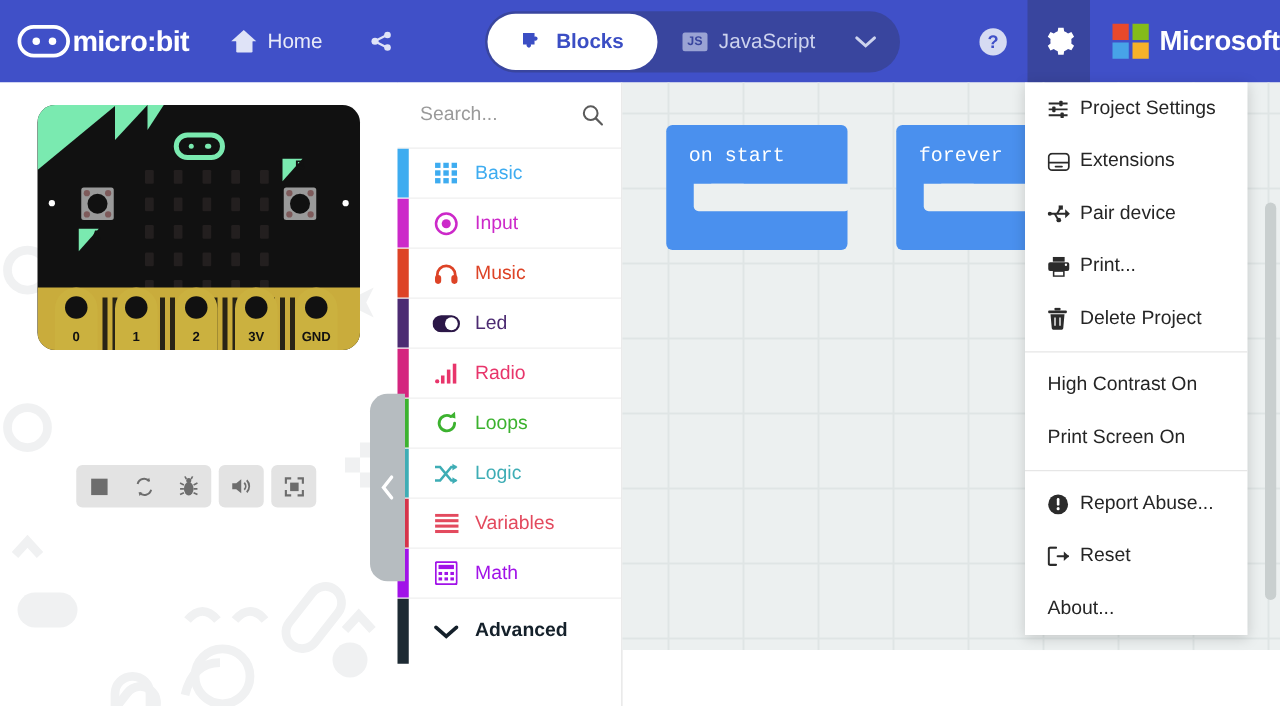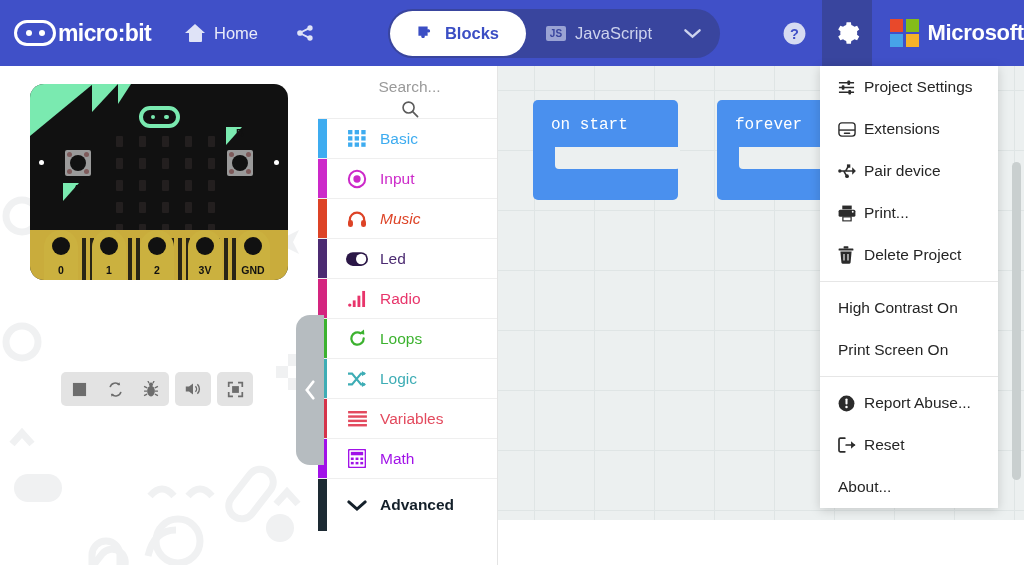--- a/index.html
+++ b/index.html
@@ -87,22 +87,22 @@
   .stbtn { width:36px; height:34px; display:flex; align-items:center; justify-content:center; cursor:pointer; }
 
   
   .collapse { position:absolute; left:296px; top:315px; width:28px; height:150px;
               background:#b6bcc0; border-radius:14px 0 0 14px; display:flex;
               align-items:center; justify-content:center; cursor:pointer; z-index:6; }
 
   
   .toolbox { position:absolute; left:318px; top:66px; width:180px; height:499px;
              background:#fff; border-right:1px solid #e4e4e4; }
-  .search-row { height:53px; display:flex; align-items:center; padding:12px 14px 0 18px;
-                border-bottom:1px solid #eee; cursor:text;flex-direction:column; }
+  .search-row { height:53px; display:flex; align-items:center; padding:0 14px 0 18px;
+                border-bottom:1px solid #eee; cursor:text; }
   .search-row span { flex:1; color:#9a9a9a; font-size:15.5px; }
   .cat { position:relative; height:40px; display:flex; align-items:center;
          border-bottom:1px solid #efefef; cursor:pointer; }
   .cat .bar { position:absolute; left:0; top:0; width:9px; height:100%; }
   .cat .ci { width:30px; margin-left:24px; display:flex; align-items:center; justify-content:center; }
   .cat .cl { font-size:15.5px; margin-left:8px; }
   .adv { height:52px; border-bottom:none; }
 
   
   .ws { position:absolute; left:498px; top:66px; width:526px; height:454px;
@@ -439,21 +439,21 @@
 
     <div class="cat">
       <i class="bar" style="background:#dd4326;"></i>
       <span class="ci">
         <svg width="20" height="18" viewBox="0 0 22 20">
           <path d="M3 14v-3a8 8 0 0116 0v3" stroke="#dd4326" stroke-width="2.4" fill="none"></path>
           <rect x="1" y="11" width="5.5" height="8" rx="2.7" fill="#dd4326"></rect>
           <rect x="15.5" y="11" width="5.5" height="8" rx="2.7" fill="#dd4326"></rect>
           </svg>
         </span>
-      <span class="cl" style="color:#dd4326;font-style:italic;">Music</span>
+      <span class="cl" style="color:#dd4326;">Music</span>
     </div>
 
     <div class="cat">
       <i class="bar" style="background:#4c2b72;"></i>
       <span class="ci">
         <svg width="22" height="14" viewBox="0 0 24 15">
           <rect x="0" y="0" width="24" height="15" rx="7.5" fill="#2b1747"></rect>
           <circle cx="16.5" cy="7.5" r="5.6" fill="#fff"></circle>
           </svg>
         </span>

